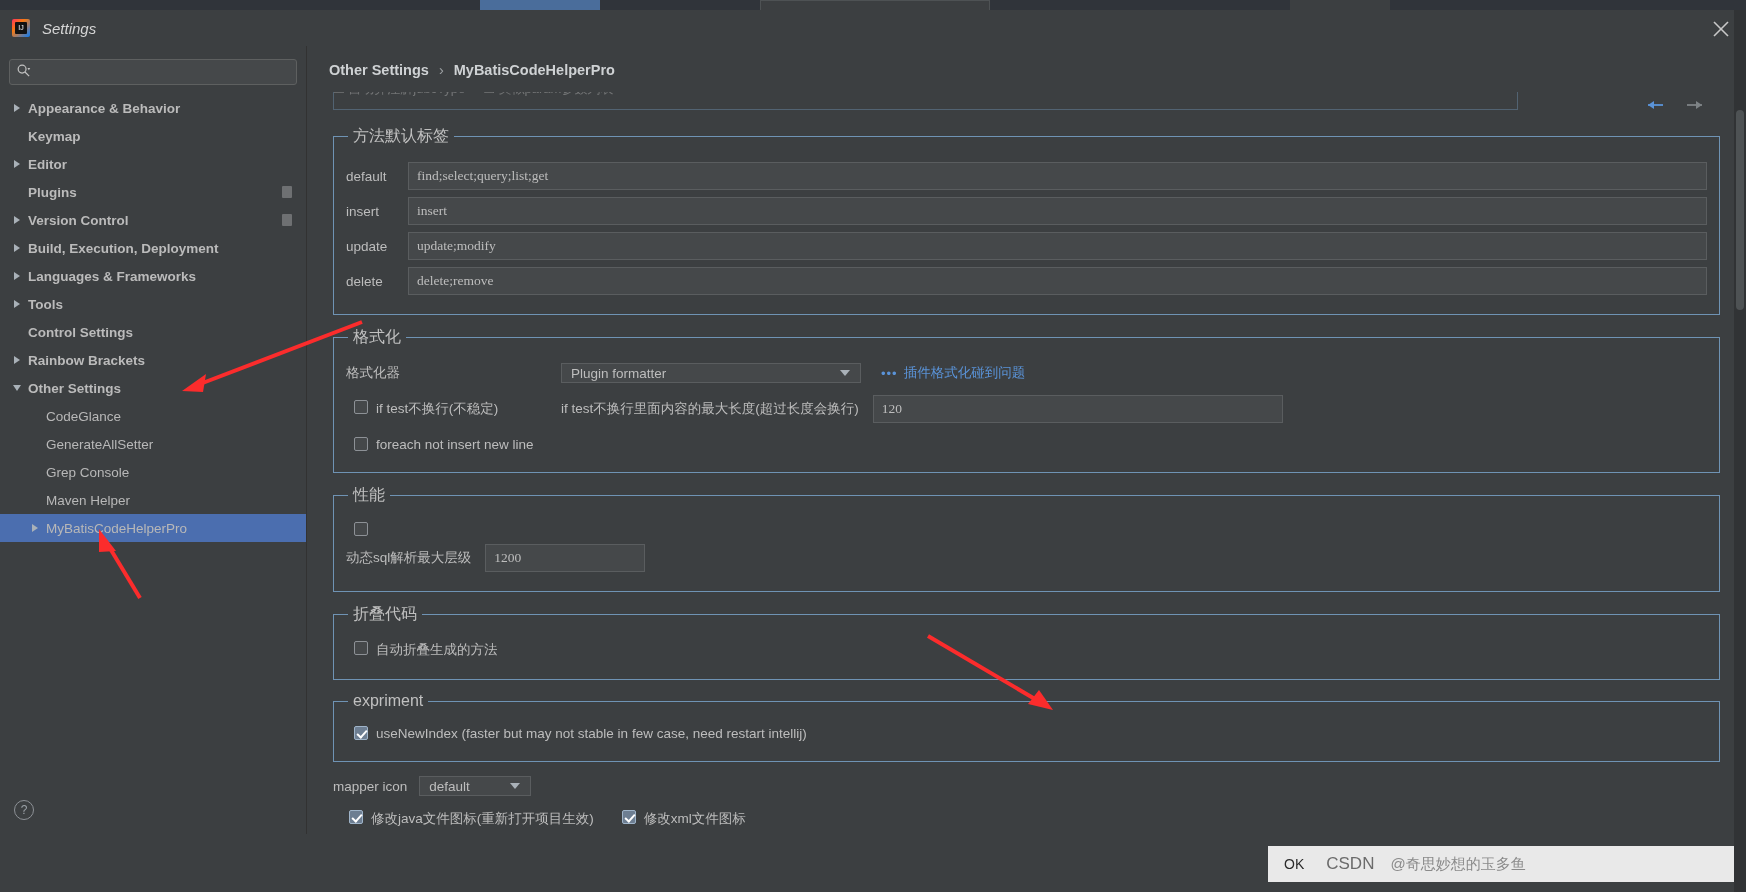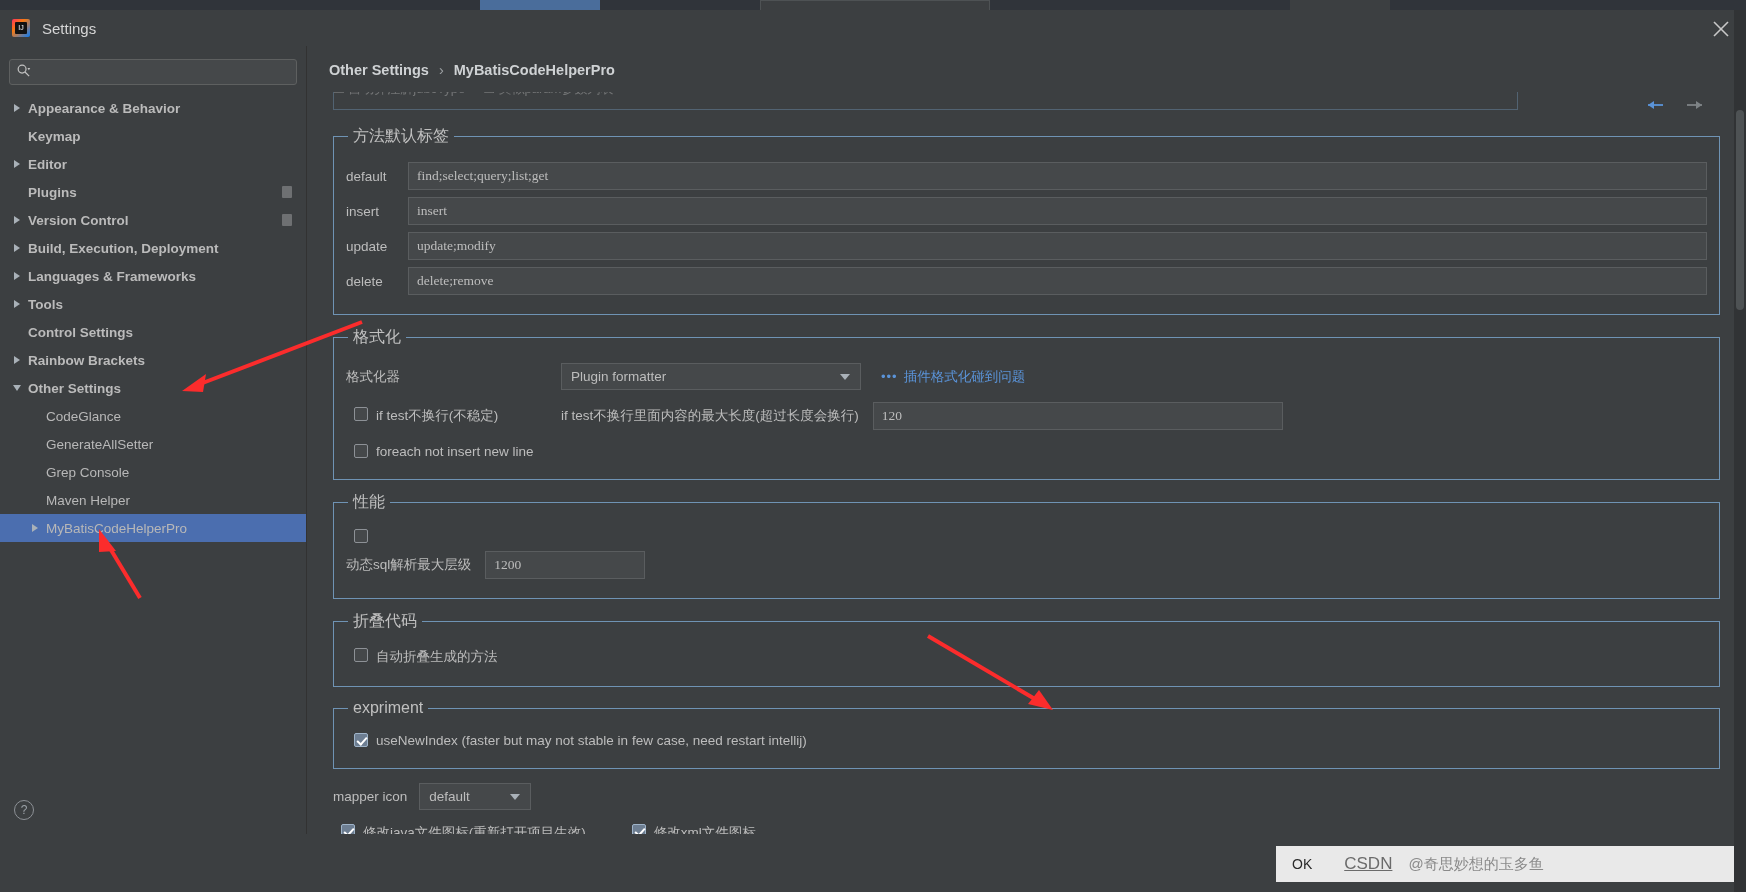--- a/index.html
+++ b/index.html
@@ -50,21 +50,21 @@
     content: "";
     position: absolute; left: 3px; top: 3px;
     width: 12px; height: 12px; background: #121212; border-radius: 1px;
   }
   .ij-logo::before {
     content:"IJ";
     position:absolute; left:0; top:0; width:18px; height:18px;
     color:#fff; font-size:7px; line-height:18px; text-align:center;
     z-index:2; font-family:"Liberation Sans",sans-serif;
   }
-  .title-text { font-size: 15px; color: #d6d6d6; }
+  .title-text { font-size: 15px; color: #d6d6d6; font-style: italic; }
   .close-btn {
     position: absolute; right: 14px; top: 8px;
     width: 22px; height: 22px;
     cursor: pointer;
   }
   .close-btn svg { display:block; }
 
   .dialog-body { display:flex; flex: 1 1 auto; min-height:0; }
 
   
@@ -190,21 +190,21 @@
   .checkbox.checked { background:#6d7e92; border-color:#9fb4c9; }
   .checkbox.checked::after {
     content:""; position:absolute; left:4px; top:1px;
     width:4px; height:8px; border:solid #ffffff;
     border-width: 0 2px 2px 0; transform: rotate(42deg);
   }
   .cb-label { font-size: 13.5px; color: #bdbdbd; }
 
   .combo {
     background: #45484a; border: 1px solid #5a5d5f;
-    height: 27px; display: inline-flex; align-items: center;
+    height: 20px; display: inline-flex; align-items: center;
     padding: 0 4px 0 9px; color: #bdbdbd; font-size: 13.5px;
     cursor: pointer; justify-content: space-between;
   }
   .combo .caret {
     width:0;height:0;border-top:6px solid #a9b1b8;
     border-left:5px solid transparent;border-right:5px solid transparent;
     margin-left: 10px; margin-right: 6px;
   }
   .link { color: #5a93d8; font-size: 13.5px; cursor: pointer; }
   .dots { color:#5a93d8; letter-spacing:1px; margin-right:6px; font-size:13px;}
@@ -233,31 +233,31 @@
   }
 
   
   .footer {
     height: 58px; flex: 0 0 58px;
     background: #3c3f41;
     display:flex; align-items:center; justify-content:flex-end;
     padding-right: 18px; position: relative;
   }
   .ok-band {
-    position:absolute; right: 0; bottom: 10px;
+    position:absolute; right: 8px; bottom: 10px;
     width: 470px; height: 36px; background:#e9e9e9;
     display:flex; align-items:center;
   }
   .ok-btn {
     margin-left: 16px;
     font-size: 14px; color:#2b2b2b; cursor:pointer;
     font-weight: 400;
   }
   .csdn {
-    margin-left: 32px; font-size: 17px; color:#6b6b6b;text-decoration:underline;
+    margin-left: 22px; font-size: 17px; color:#6b6b6b;
   }
   .csdn-user { margin-left: 16px; font-size: 15px; color:#8a8a8a; }
 
   
   .anno { position: absolute; pointer-events: none; left:0; top:0; }
 </style>
 </head>
 <body>
 
 <div class="desktop">
@@ -511,21 +511,21 @@
 
           <div class="bottom-rows">
             <div class="row-flex">
               <span class="inline-label">mapper icon</span>
               <div class="combo" style="width:112px;">
                 <span>default</span>
                 <span class="caret"></span>
               </div>
             </div>
 
-            <div class="row-flex" style="gap:38px;margin-left:0;">
+            <div class="row-flex" style="gap:20px;margin-left:8px;">
               <div class="cb-row" style="margin:0;">
                 <span class="checkbox checked"></span>
                 <span class="cb-label">修改java文件图标(重新打开项目生效)</span>
               </div>
               <div class="cb-row" style="margin:0;">
                 <span class="checkbox checked"></span>
                 <span class="cb-label">修改xml文件图标</span>
               </div>
             </div>
 

